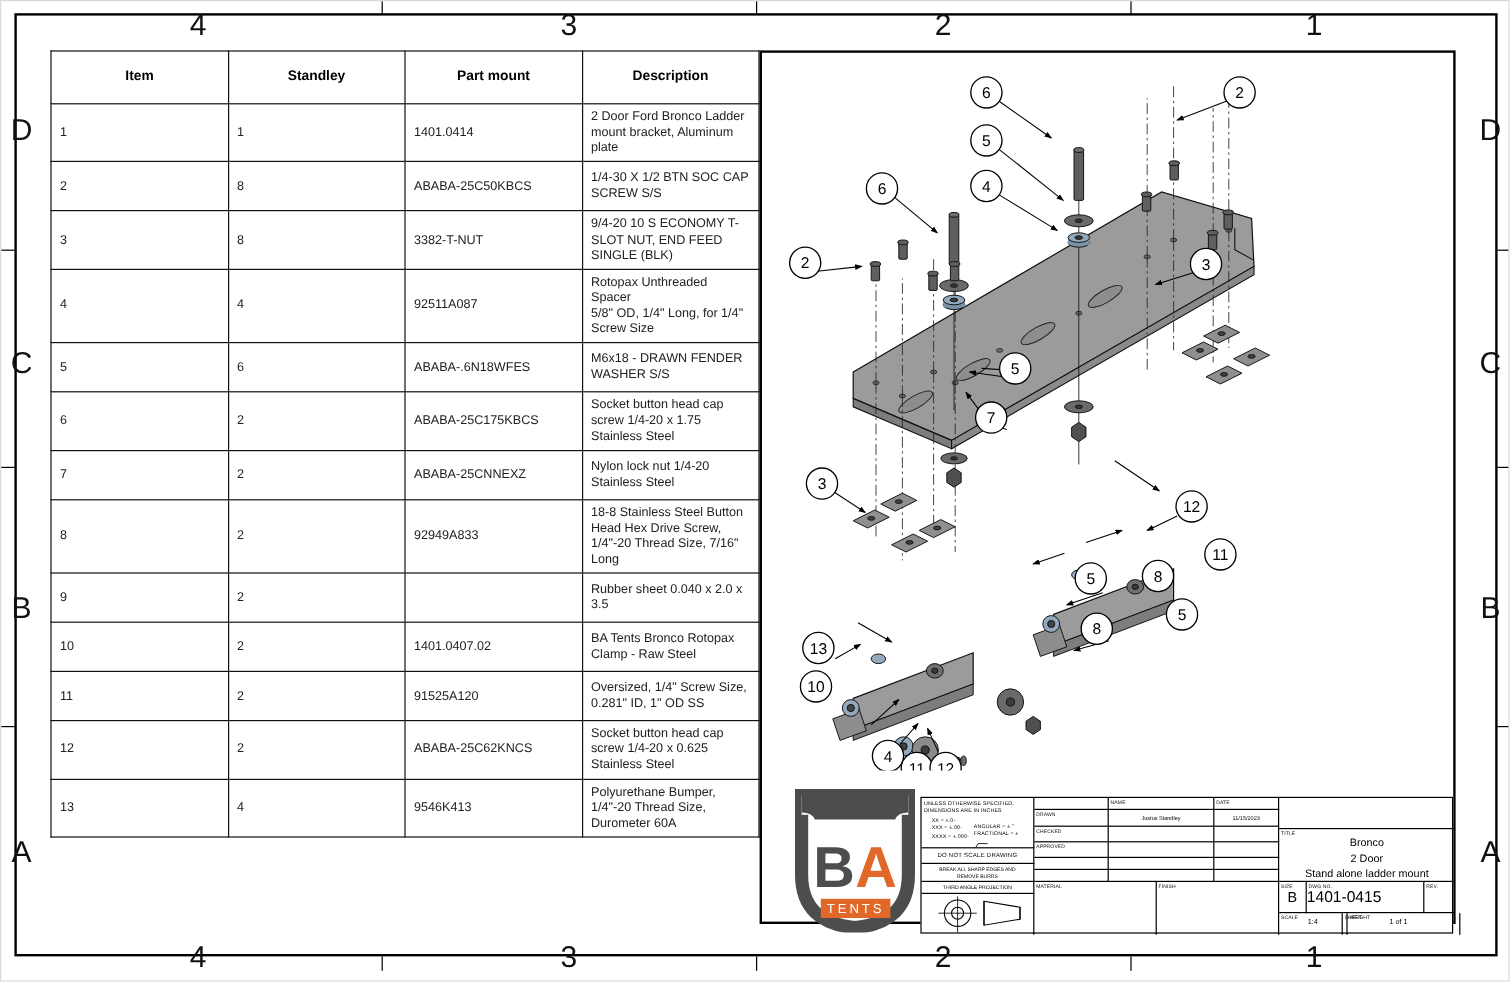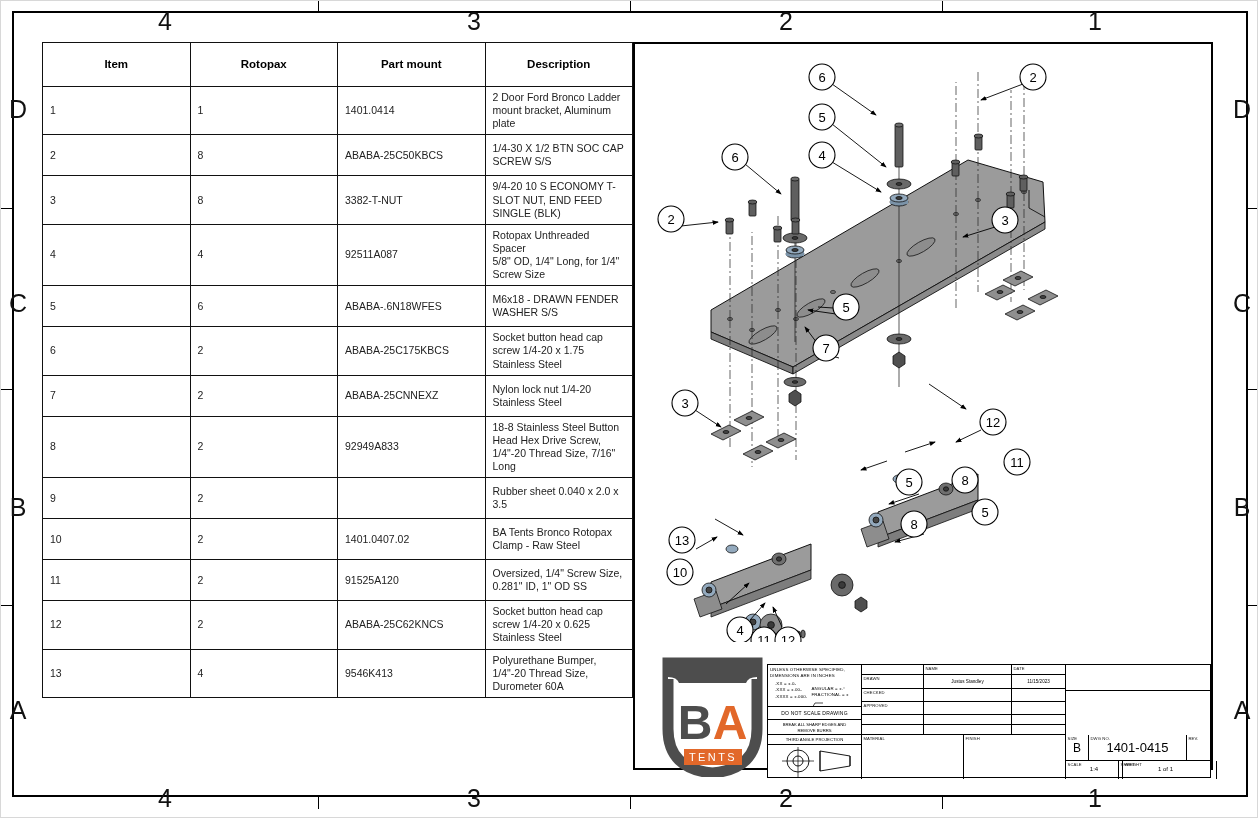--- a/index.html
+++ b/index.html
@@ -89,21 +89,21 @@
   <div class="zone-tick" style="left:629px;top:0px;width:1.4px;height:11px;"></div>
   <div class="zone-tick" style="left:941px;top:0px;width:1.4px;height:11px;"></div>
   <div class="zone-tick" style="left:317px;top:796px;width:1.4px;height:12px;"></div>
   <div class="zone-tick" style="left:629px;top:796px;width:1.4px;height:12px;"></div>
   <div class="zone-tick" style="left:941px;top:796px;width:1.4px;height:12px;"></div>
 
   <table class="bom">
     <thead>
       <tr style="height:44px;">
         <th class="c-item">Item</th>
-        <th class="c-qty">Rotopax</th>
+        <th class="c-qty">Standley</th>
         <th class="c-pn">Part mount</th>
         <th>Description</th>
       </tr>
     </thead>
     <tbody id="bom-body">
         <tr>
           <td class="c-item">1</td>
           <td class="c-qty">1</td>
           <td class="c-pn">1401.0414</td>
           <td>2 Door Ford Bronco Ladder mount bracket, Aluminum plate</td>
@@ -537,28 +537,36 @@
       <span class="lbl">MATERIAL</span>
       <div style="padding:7px 0 0 3px;font-size:5px;"></div>
     </div>
     <div class="cell" style="left:196px;top:70px;width:102px;height:44px;border-bottom:none;">
       <span class="lbl">FINISH</span>
       <div style="padding:7px 0 0 3px;font-size:5px;"></div>
     </div>
 
     <div class="cell" style="left:298px;top:0;width:146px;height:26px;border-right:none;"></div>
 
+    <div class="cell" style="left:298px;top:26px;width:146px;height:44px;border-right:none;">
+      <span class="lbl">TITLE</span>
+      <div style="text-align:center;padding-top:5px;line-height:1.45;">
+        <div class="mid">Bronco</div>
+        <div class="mid">2 Door</div>
+        <div class="mid">Stand alone ladder mount</div>
+      </div>
+    </div>
 
     <div class="cell" style="left:298px;top:70px;width:23px;height:26px;">
       <span class="lbl">SIZE</span>
       <div style="text-align:center;padding-top:6px;font-size:12px;">B</div>
     </div>
     <div class="cell" style="left:321px;top:70px;width:98px;height:26px;">
       <span class="lbl">DWG NO.</span>
-      <div style="text-align:center;padding-top:5px;" class="big">1401-0415</div>
+      <div style="padding-top:5px;" class="big">1401-0415</div>
     </div>
     <div class="cell" style="left:419px;top:70px;width:25px;height:26px;border-right:none;">
       <span class="lbl">REV.</span>
       <div style="text-align:center;padding-top:8px;font-size:6px;"></div>
     </div>
 
     <div class="cell" style="left:298px;top:96px;width:57px;height:18px;border-bottom:none;">
       <span class="lbl">SCALE</span>
       <div style="text-align:center;padding-top:5px;" class="sm">1:4</div>
     </div>

